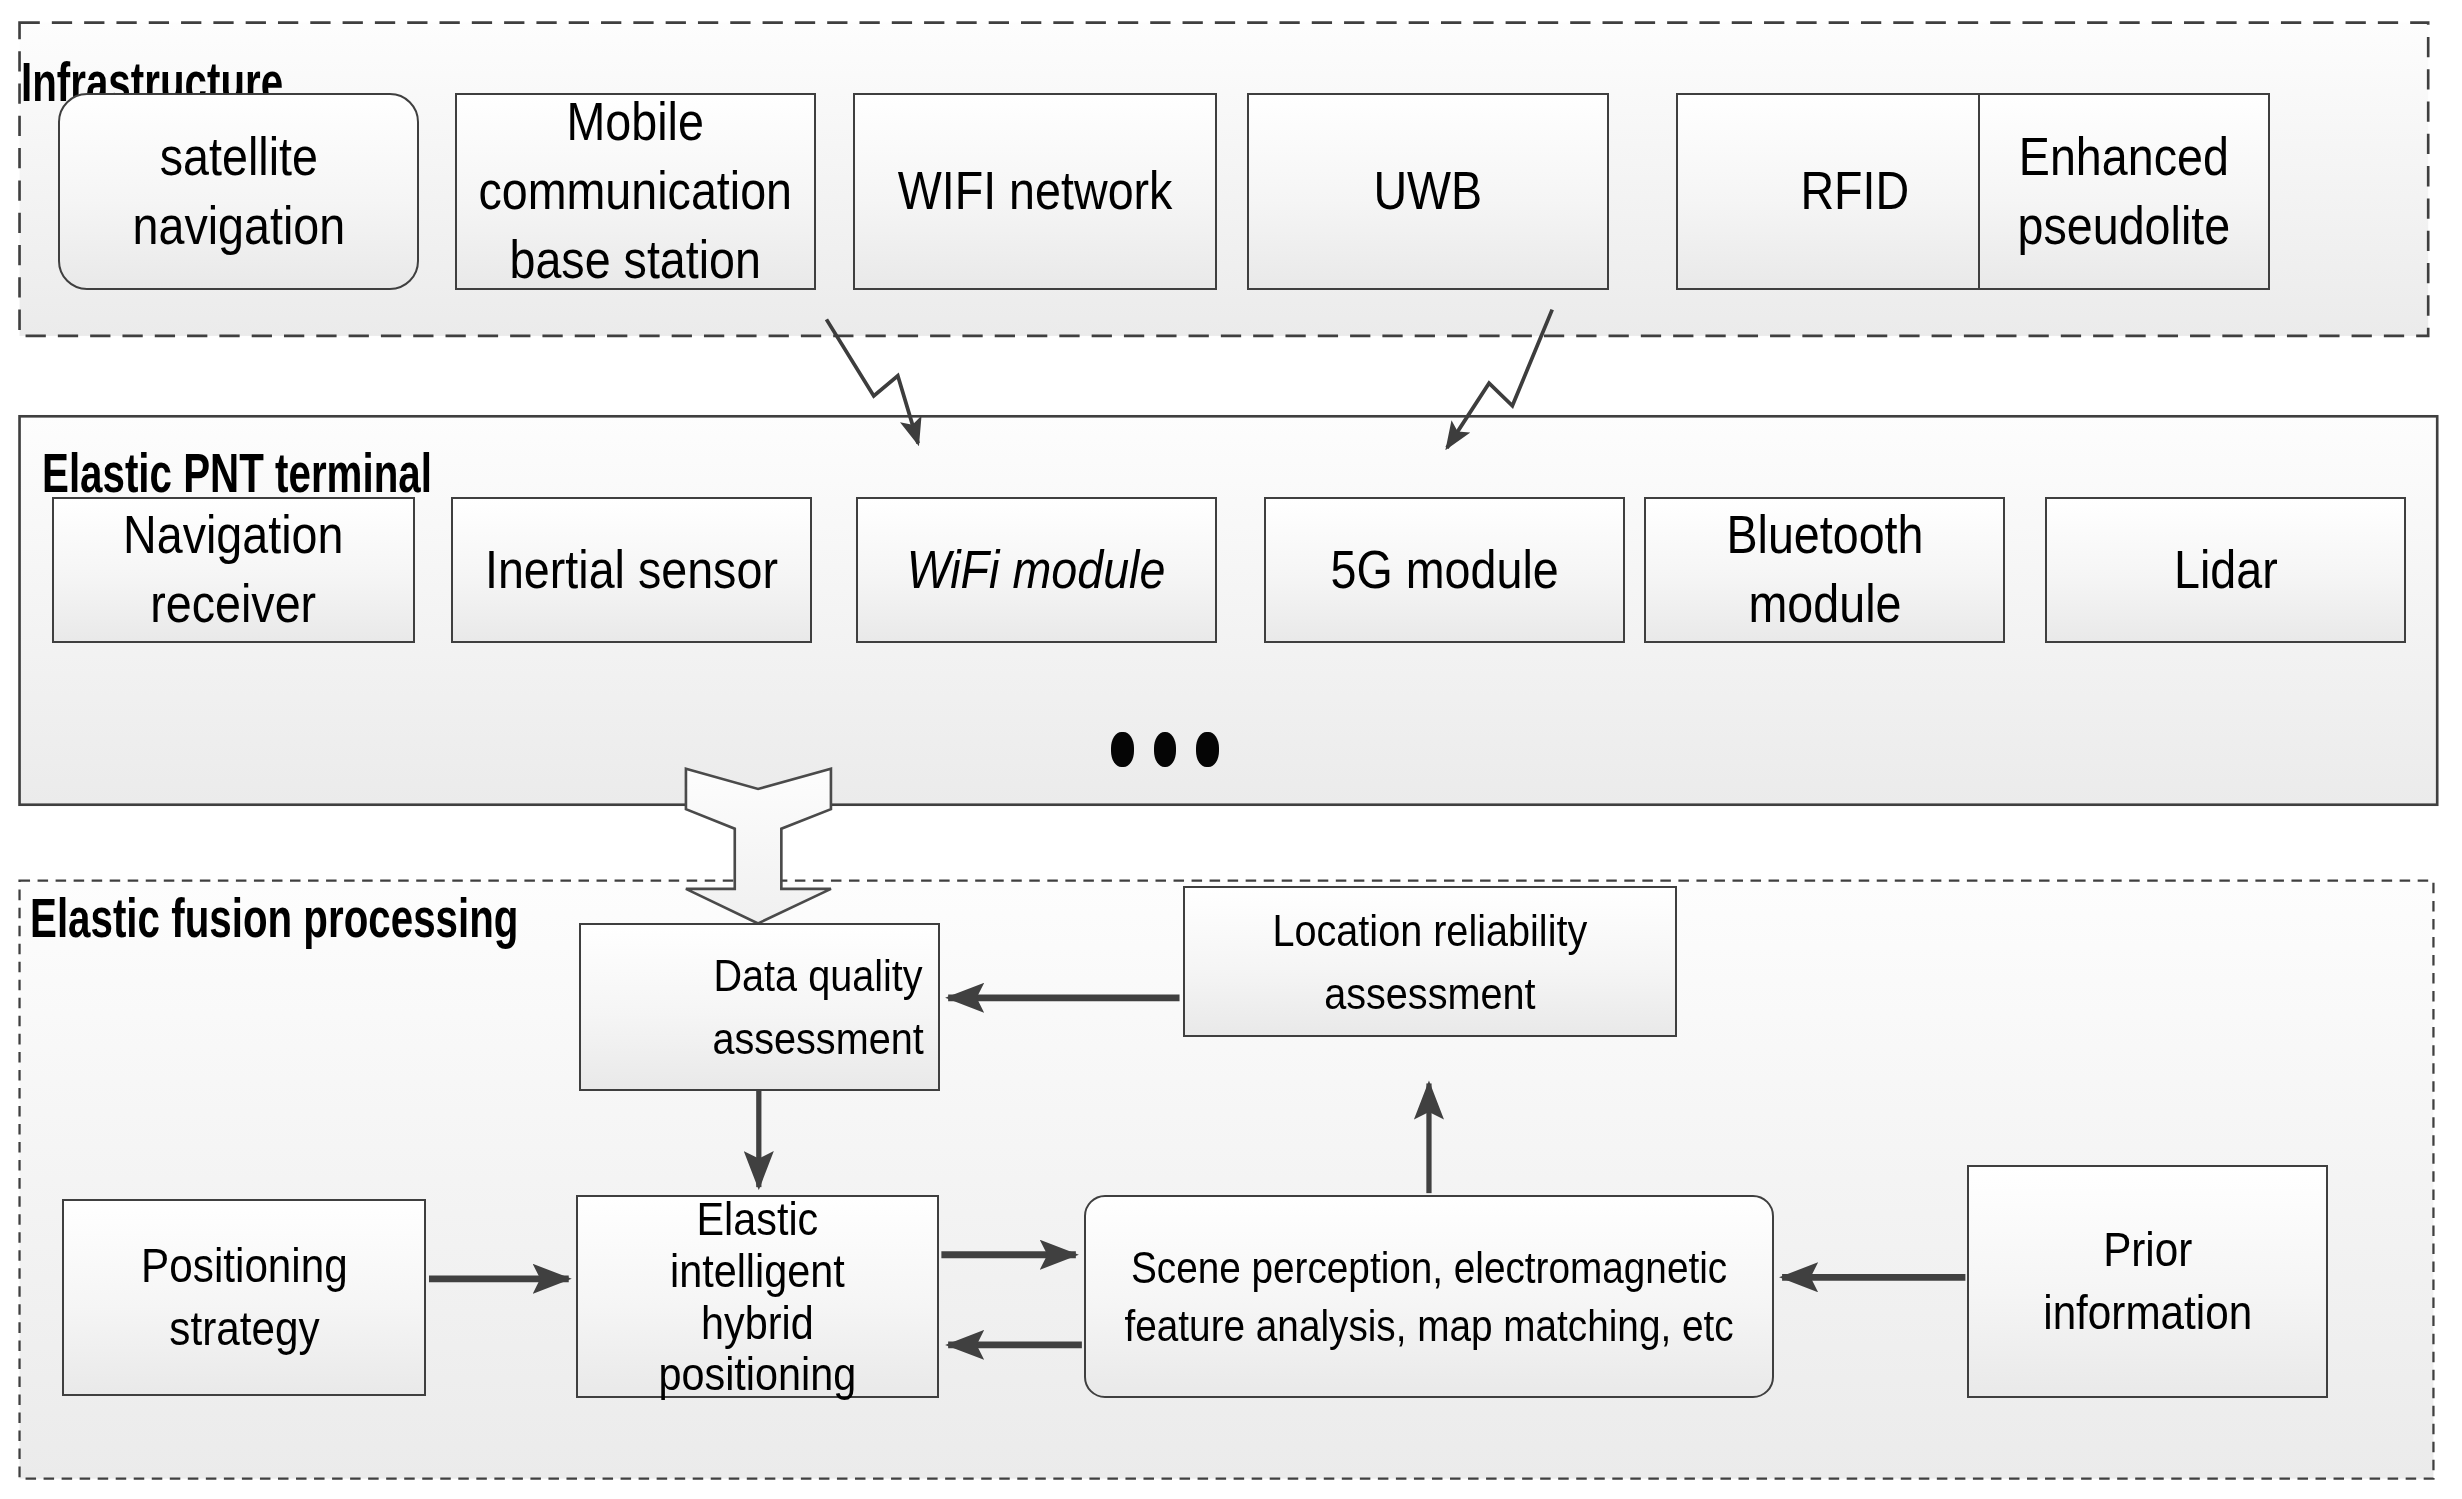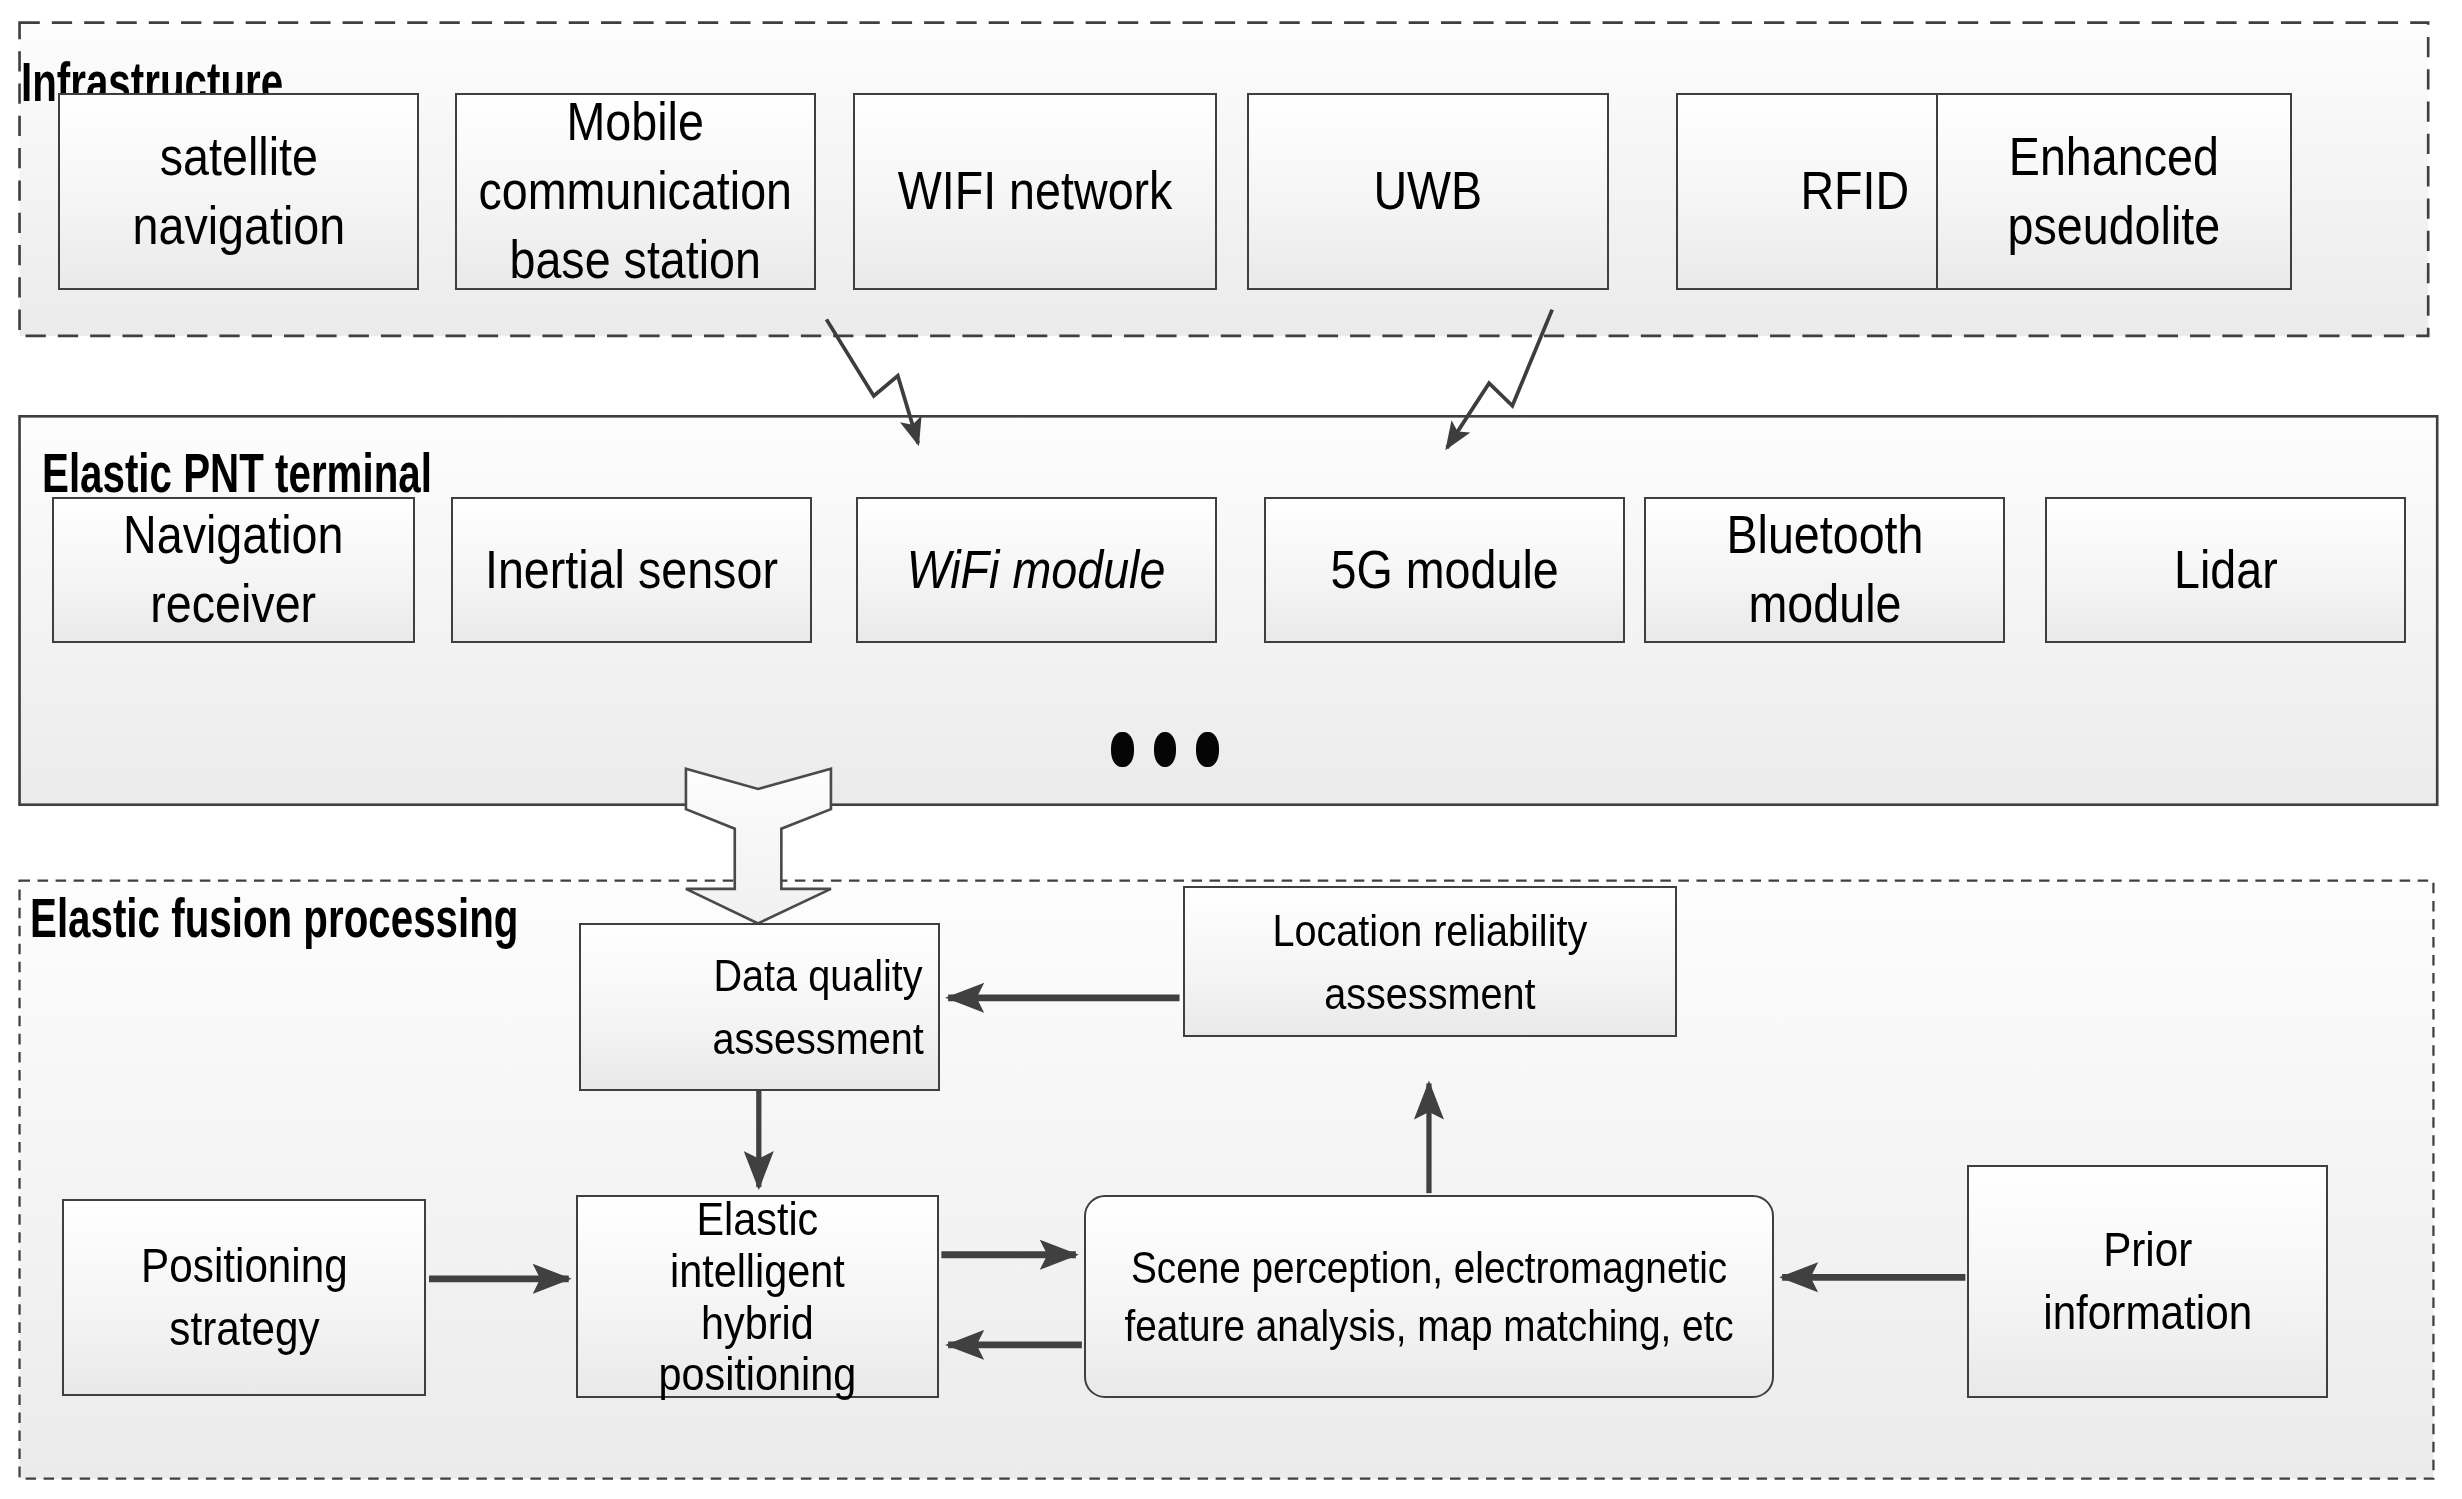--- a/index.html
+++ b/index.html
@@ -87,39 +87,39 @@
     <line x1="1253" y1="1670" x2="1432" y2="1670" stroke="#404040" stroke-width="9" marker-end="url(#ah)"></line>
     <line x1="1440" y1="1790" x2="1262" y2="1790" stroke="#404040" stroke-width="9" marker-end="url(#ah)"></line>
     <line x1="2616" y1="1700" x2="2372" y2="1700" stroke="#404040" stroke-width="9" marker-end="url(#ah)"></line>
     <line x1="1902" y1="1588" x2="1902" y2="1442" stroke="#404040" stroke-width="7" marker-end="url(#ah)"></line>
   </svg>
 
   <div class="sec-title" style="left:21px; top:54px;">Infrastructure</div>
   <div class="sec-title" style="left:42px; top:445px;">Elastic PNT terminal</div>
   <div class="sec-title" style="left:30px; top:890px;">Elastic fusion processing</div>
 
-  <div class="node f-row" style="left:58px;   top:93px; width:361px; height:197px;">
+  <div class="node f-row" style="left:58px;   top:93px; width:361px; height:197px;border-radius:29px;">
     <span class="label">satellite
 navigation</span>
     </div>
   <div class="node f-row" style="left:455px;  top:93px; width:361px; height:197px;">
     <span class="label">Mobile
 communication
 base station</span>
     </div>
   <div class="node f-row" style="left:853px; top:93px; width:364px; height:197px;">
     <span class="label">WIFI network</span>
     </div>
   <div class="node f-row" style="left:1247px; top:93px; width:362px; height:197px;">
     <span class="label">UWB</span>
     </div>
   <div class="node f-row" style="left:1641px; top:93px; width:358px; height:197px;margin-left:35px;">
     <span class="label">RFID</span>
     </div>
-  <div class="node f-row" style="left:1936px; top:93px; width:356px; height:197px;">
+  <div class="node f-row" style="left:1978px; top:93px; width:292px; height:197px;">
     <span class="label">Enhanced
 pseudolite</span>
     </div>
 
   <div class="node f-row" style="left:52px;   top:497px; width:363px; height:146px;">
     <span class="label">Navigation
 receiver</span>
     </div>
   <div class="node f-row" style="left:451px;  top:497px; width:361px; height:146px;">
     <span class="label">Inertial sensor</span>

